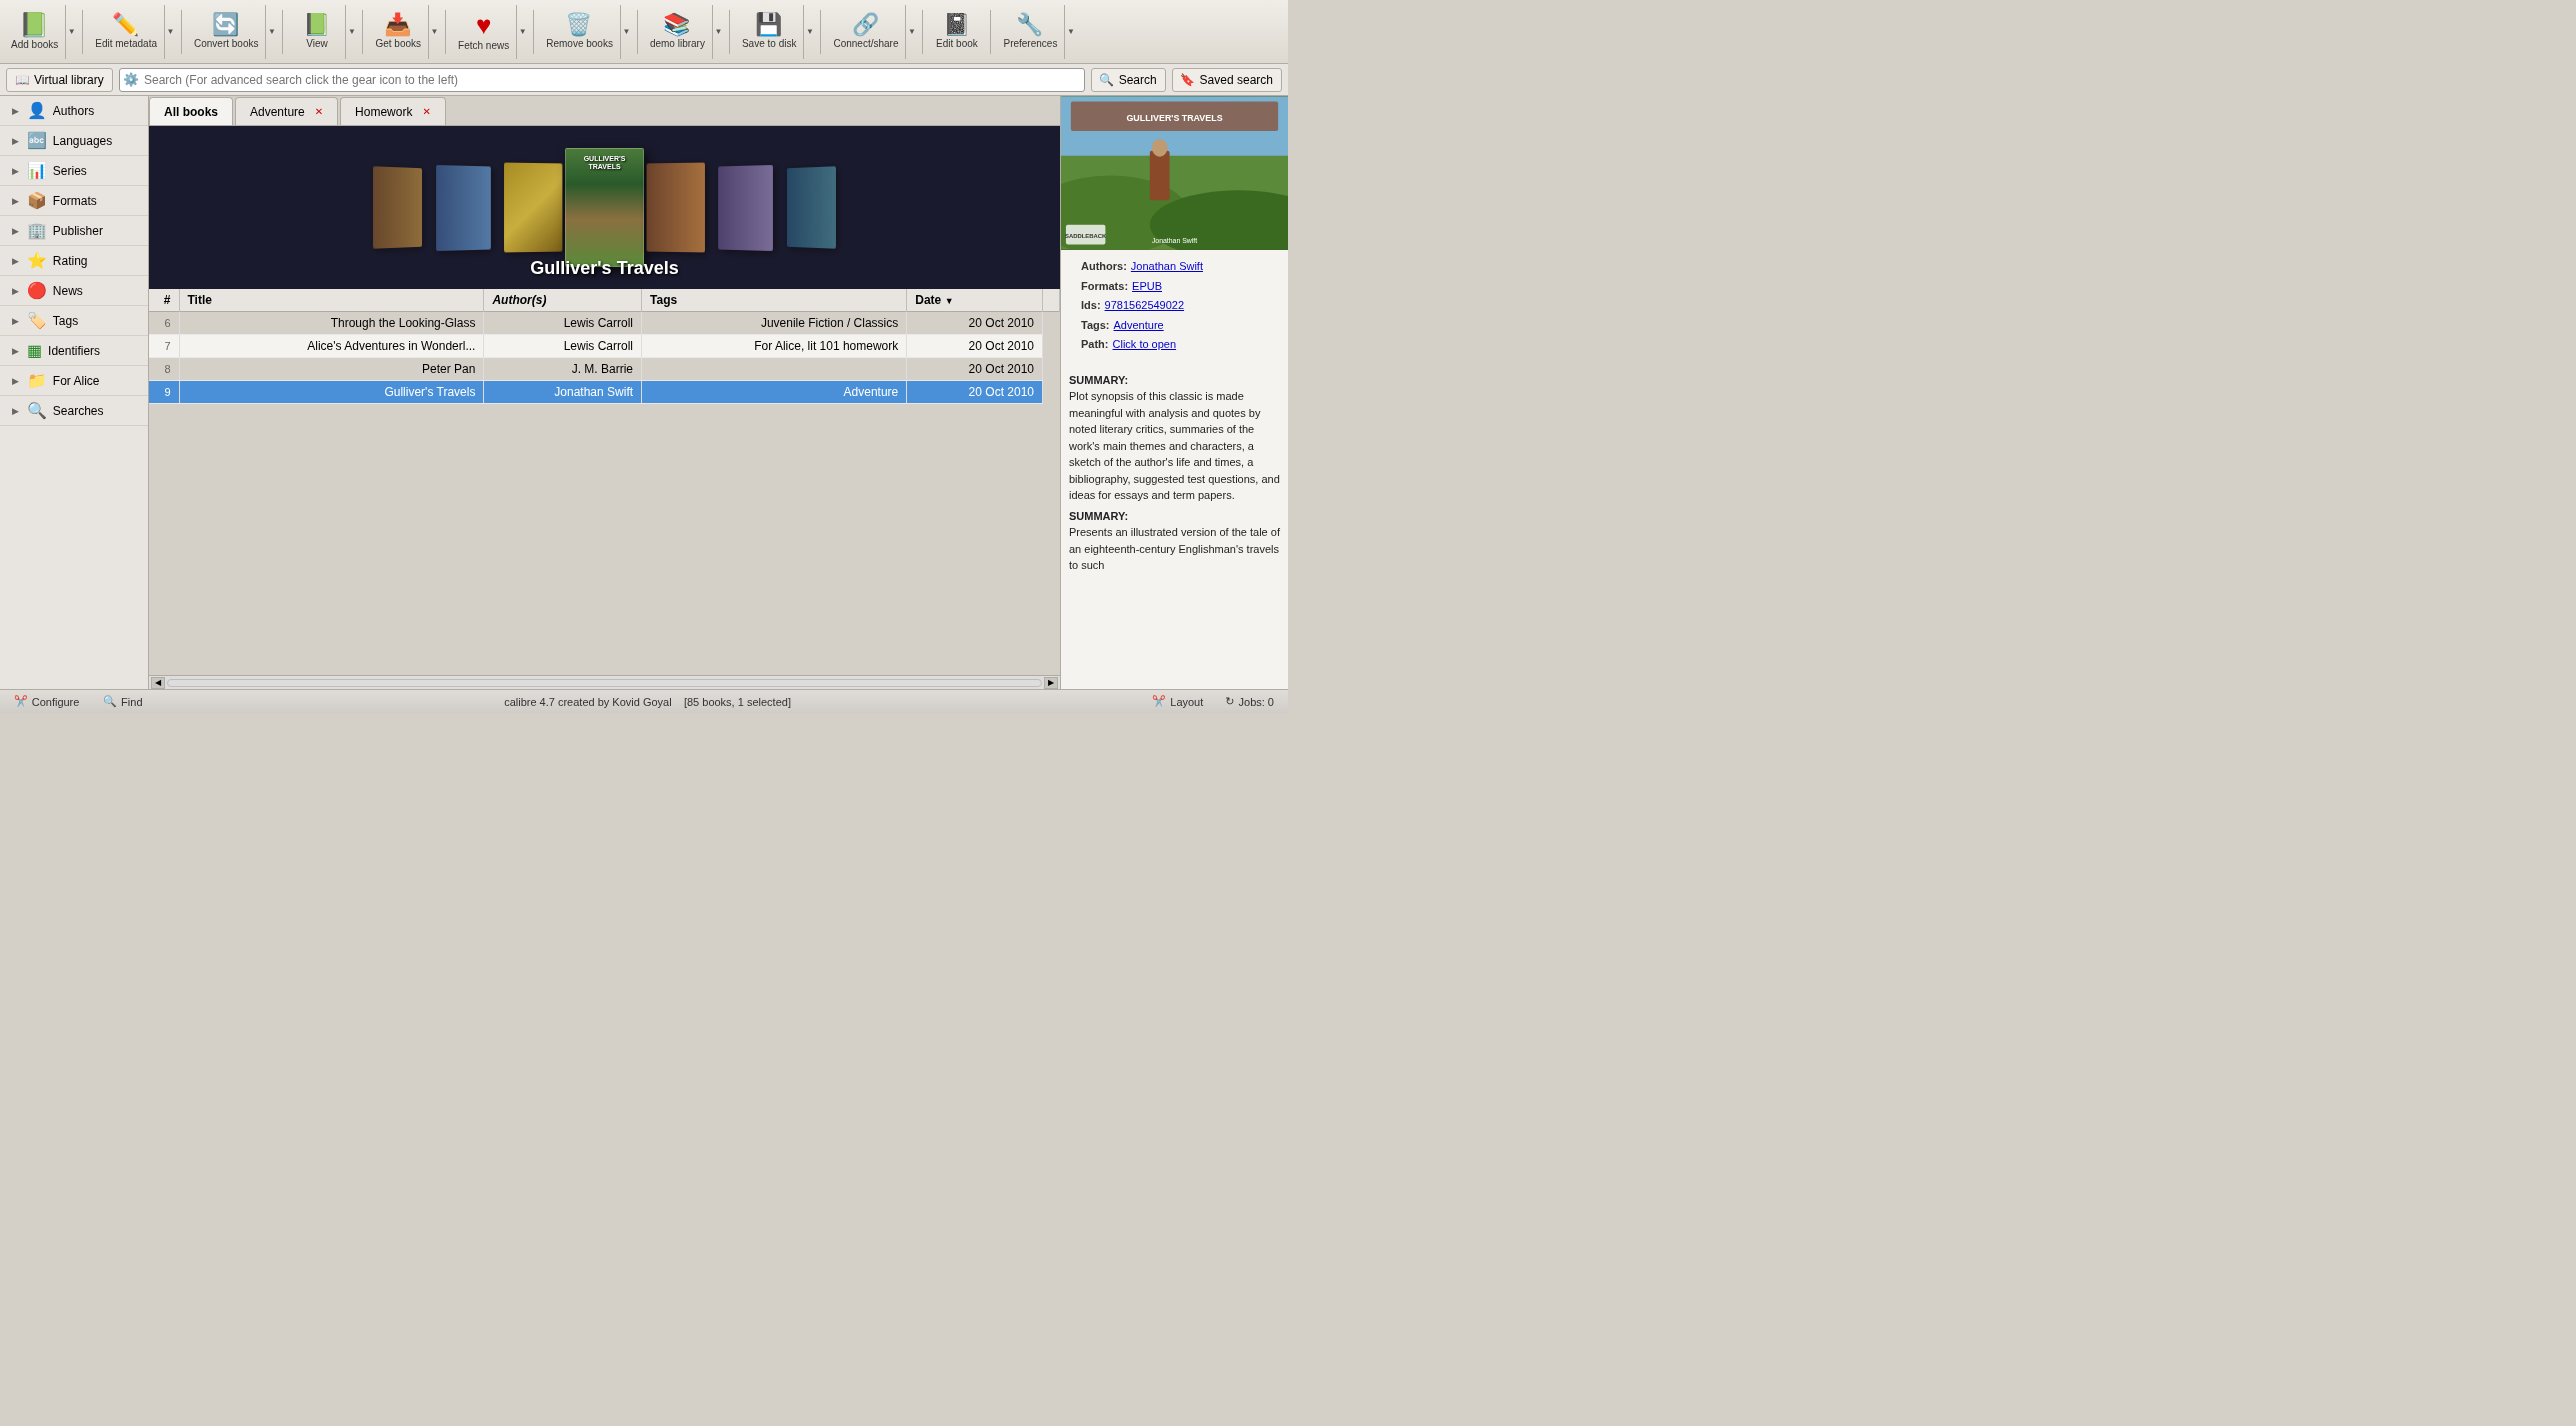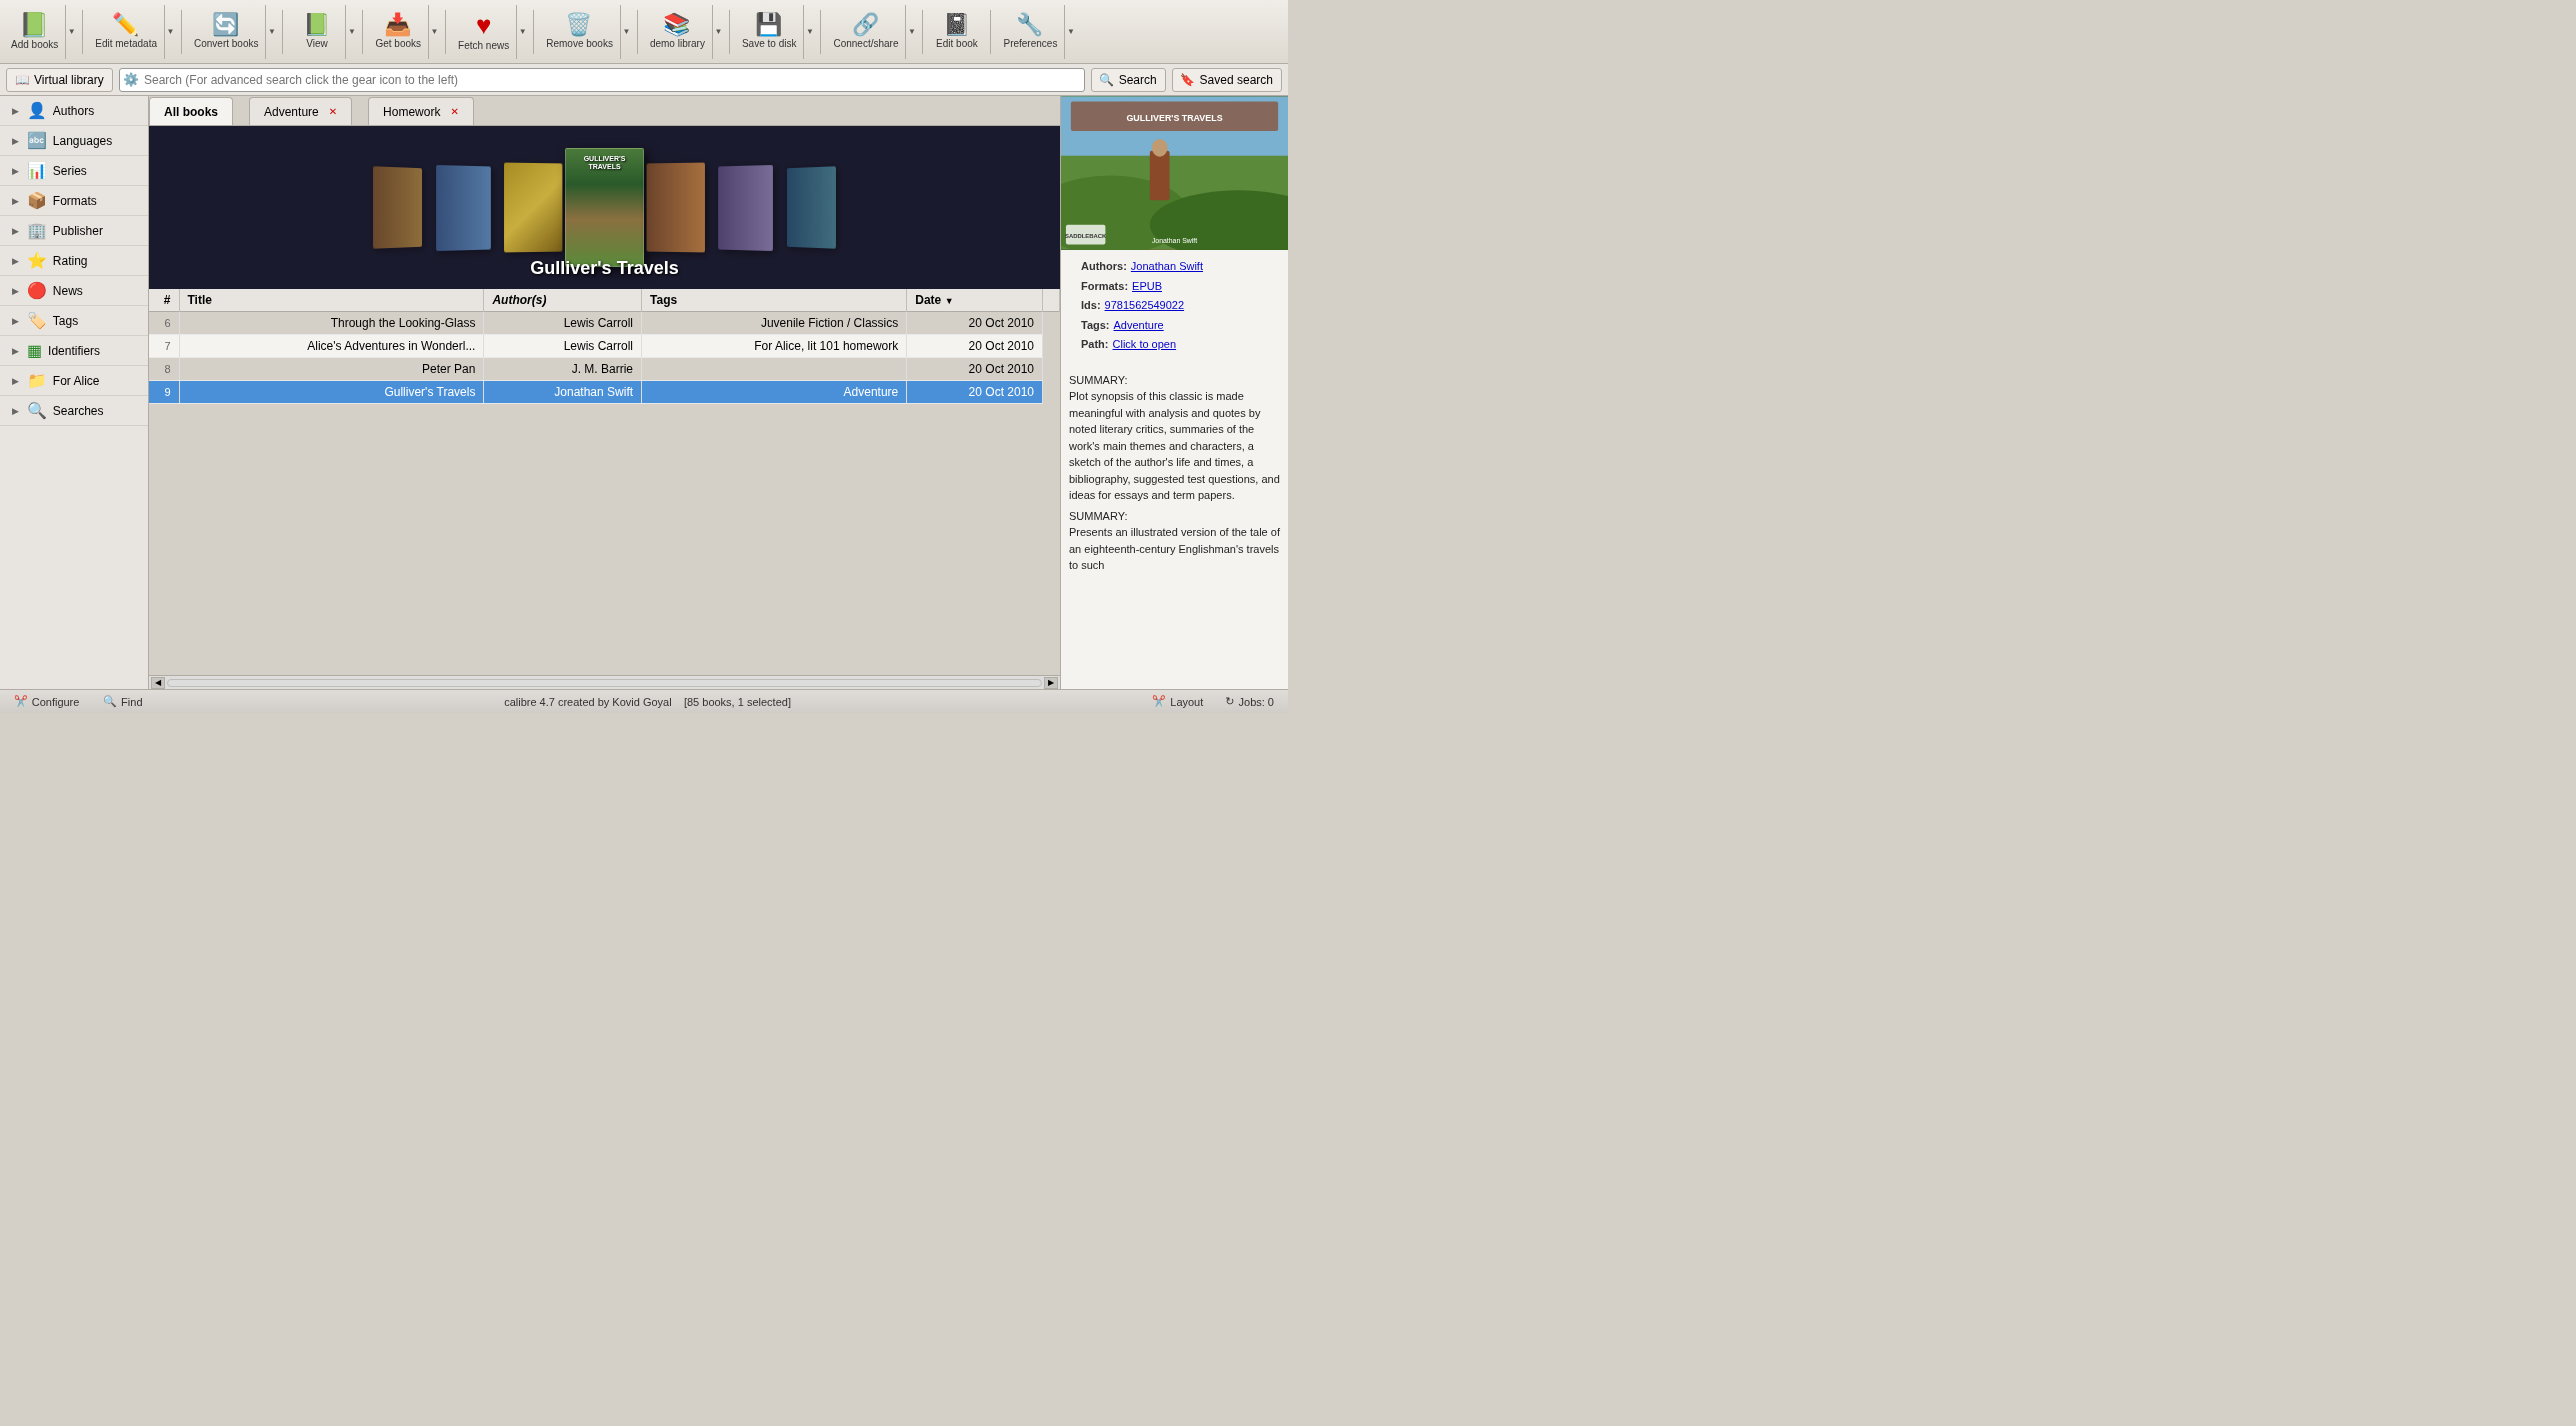--- a/index.html
+++ b/index.html
@@ -159,21 +159,21 @@
       display: flex;
       align-items: center;
       gap: 6px;
       padding: 4px 14px;
       cursor: pointer;
       border: 1px solid #b0aca4;
       border-bottom: none;
       border-radius: 4px 4px 0 0;
       font-size: 12px;
       background: #e8e4df;
-      margin-right: 16px;
+      margin-right: 2px;
       height: 28px;
     }
     .tab.active { background: #f5f3f0; font-weight: bold; }
     .tab .close-tab { font-size: 10px; color: #c00; cursor: pointer; margin-left: 4px; }
 
     
     #book-cover-area {
       height: 163px;
       background: #1a1a2e;
       position: relative;
@@ -280,21 +280,21 @@
       margin-bottom: 2px;
     }
     .detail-label { font-weight: bold; color: #333; white-space: nowrap; }
     .detail-value { color: #0000cc; text-decoration: underline; cursor: pointer; }
     #summary-section {
       padding: 4px 8px;
       font-size: 11px;
       line-height: 1.5;
       color: #222;
     }
-    .summary-label { font-weight: normal; margin-top: 4px; }
+    .summary-label { font-weight: bold; margin-top: 4px; }
 
     
     #statusbar {
       display: flex;
       align-items: center;
       justify-content: space-between;
       background: linear-gradient(to bottom, #e0dcd8, #d0ccc8);
       border-top: 1px solid #b0aca4;
       padding: 3px 10px;
       height: 24px;

